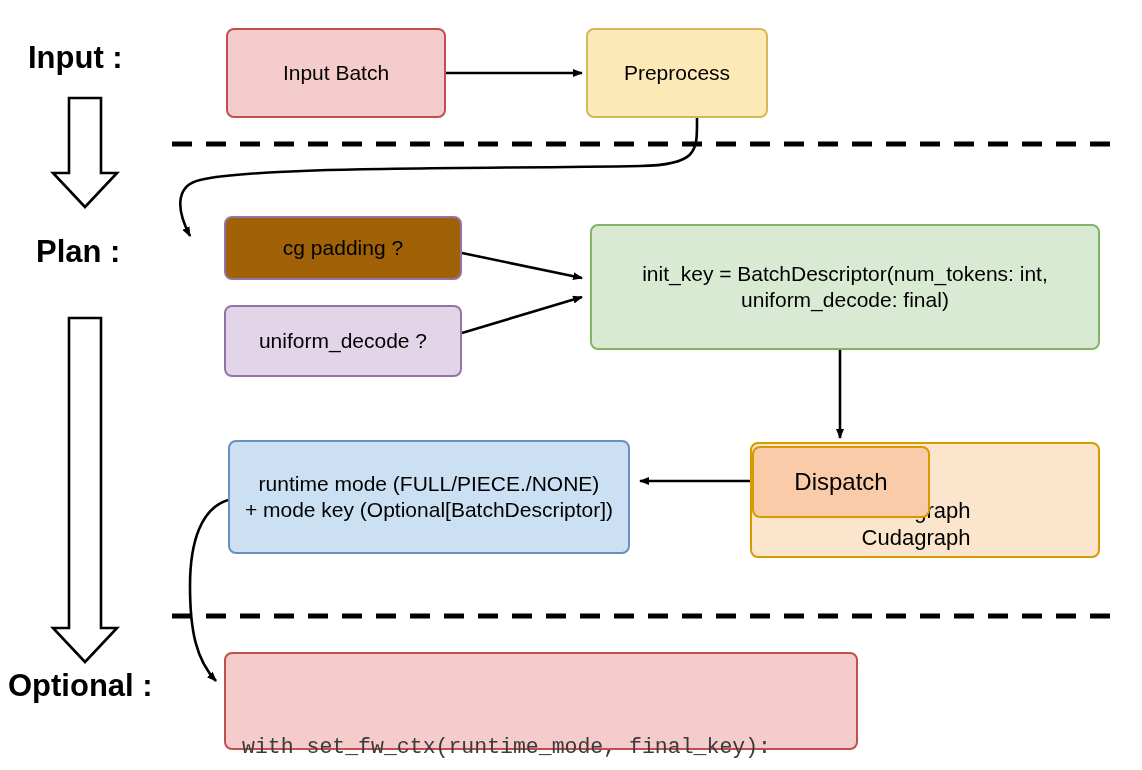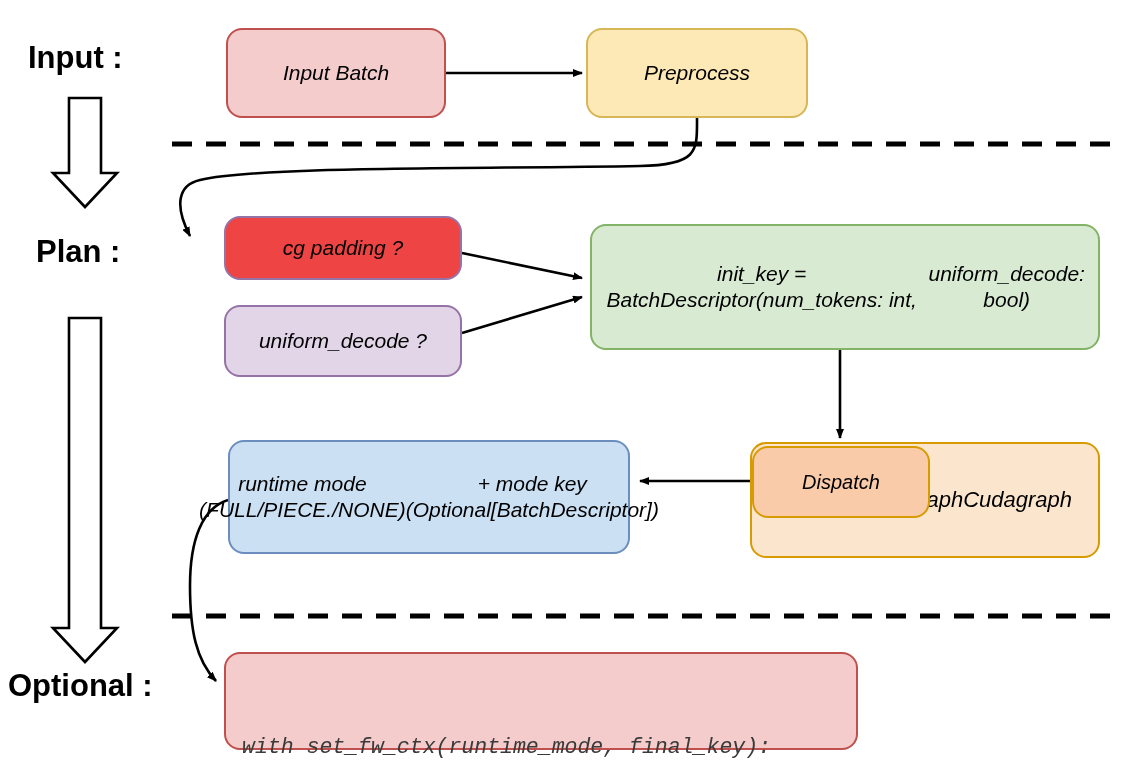--- a/index.html
+++ b/index.html
@@ -27,56 +27,55 @@
     position: absolute;
     font-family: Liberation Sans, sans-serif;
     font-weight: bold;
     font-size: 31px;
     color: #000000;
     white-space: nowrap;
   }
   .node {
     position: absolute;
     box-sizing: border-box;
-    border-radius: 16px;
+    border-radius: 8px;
     border-width: 2px;
     border-style: solid;
     display: flex;
     align-items: center;
     justify-content: center;
     text-align: center;
     font-family: "Liberation Sans", sans-serif;
     font-size: 21px;
     color: #000000;
     line-height: 1.22;
     padding: 4px 8px;
-    font-style: italic;
   }
   .node .txt { display: block; }
   .node-code {
     align-items: flex-start;
     justify-content: flex-start;
     font-family: "Liberation Mono", monospace;
     font-size: 21.5px;
     color: #3a3a3a;
     padding: 22px 14px 12px 16px;
     line-height: 1.33;
     white-space: pre;
     text-align: left;
   }
   .node-dispatcher-outer {
     align-items: center;
     justify-content: flex-end;
     padding-right: 26px;
     font-size: 22px;
   }
   .node-dispatch-inner {
-    font-size: 20px;
+    font-size: 24px;
   }
-  .node-multiline { flex-direction: row; }
+  .node-multiline { flex-direction: column; }
 </style>
 </head>
 <body>
 
 <div id="stage">
 
   <svg id="svg-layer" viewBox="0 0 1142 770">
     <defs>
       <marker id="ah" markerWidth="10" markerHeight="8" refX="9" refY="4" orient="auto" markerUnits="userSpaceOnUse">
         <path d="M0,0 L10,4 L0,8 z" fill="#000000"></path>
@@ -107,39 +106,39 @@
 
   <div class="stage-label" style="left:28px; top:40px;">Input :</div>
   <div class="stage-label" style="left:36px; top:234px;">Plan :</div>
   <div class="stage-label" style="left:8px; top:668px;">Optional :</div>
 
   <div class="node" style="left:226px; top:28px; width:220px; height:90px;
        background:#F4CCCC; border-color:#C0504D;">
     <span class="txt">Input Batch</span>
   </div>
 
-  <div class="node" style="left:586px; top:28px; width:222px; height:90px;
+  <div class="node" style="left:586px; top:28px; width:182px; height:90px;
        background:#FDE9B5; border-color:#D6B656;text-align:right;">
     <span class="txt">Preprocess</span>
   </div>
 
   <div class="node" style="left:224px; top:216px; width:238px; height:64px;
-       background:#ef4444; border-color:#9673A6;">
+       background:#a16207; border-color:#9673A6;">
     <span class="txt">cg padding ?</span>
   </div>
 
   <div class="node" style="left:224px; top:297px; width:238px; height:72px;
        background:#E1D5E7; border-color:#9673A6;margin-top:8px;">
     <span class="txt">uniform_decode ?</span>
   </div>
 
   <div class="node node-multiline" style="left:590px; top:224px; width:510px; height:126px;
        background:#D9EAD3; border-color:#82B366;">
     <span class="txt">init_key = BatchDescriptor(num_tokens: int,</span>
-    <span class="txt">uniform_decode: bool)</span>
+    <span class="txt">uniform_decode: final)</span>
   </div>
 
   <div class="node node-multiline" style="left:228px; top:440px; width:402px; height:114px;
        background:#CCE0F4; border-color:#6C8EBF;">
     <span class="txt">runtime mode (FULL/PIECE./NONE)</span>
     <span class="txt">+ mode key (Optional[BatchDescriptor])</span>
   </div>
 
   <div class="node node-multiline node-dispatcher-outer" style="left:750px; top:442px; width:350px; height:116px;
        background:#FCE5CD; border-color:#D79B00;">

